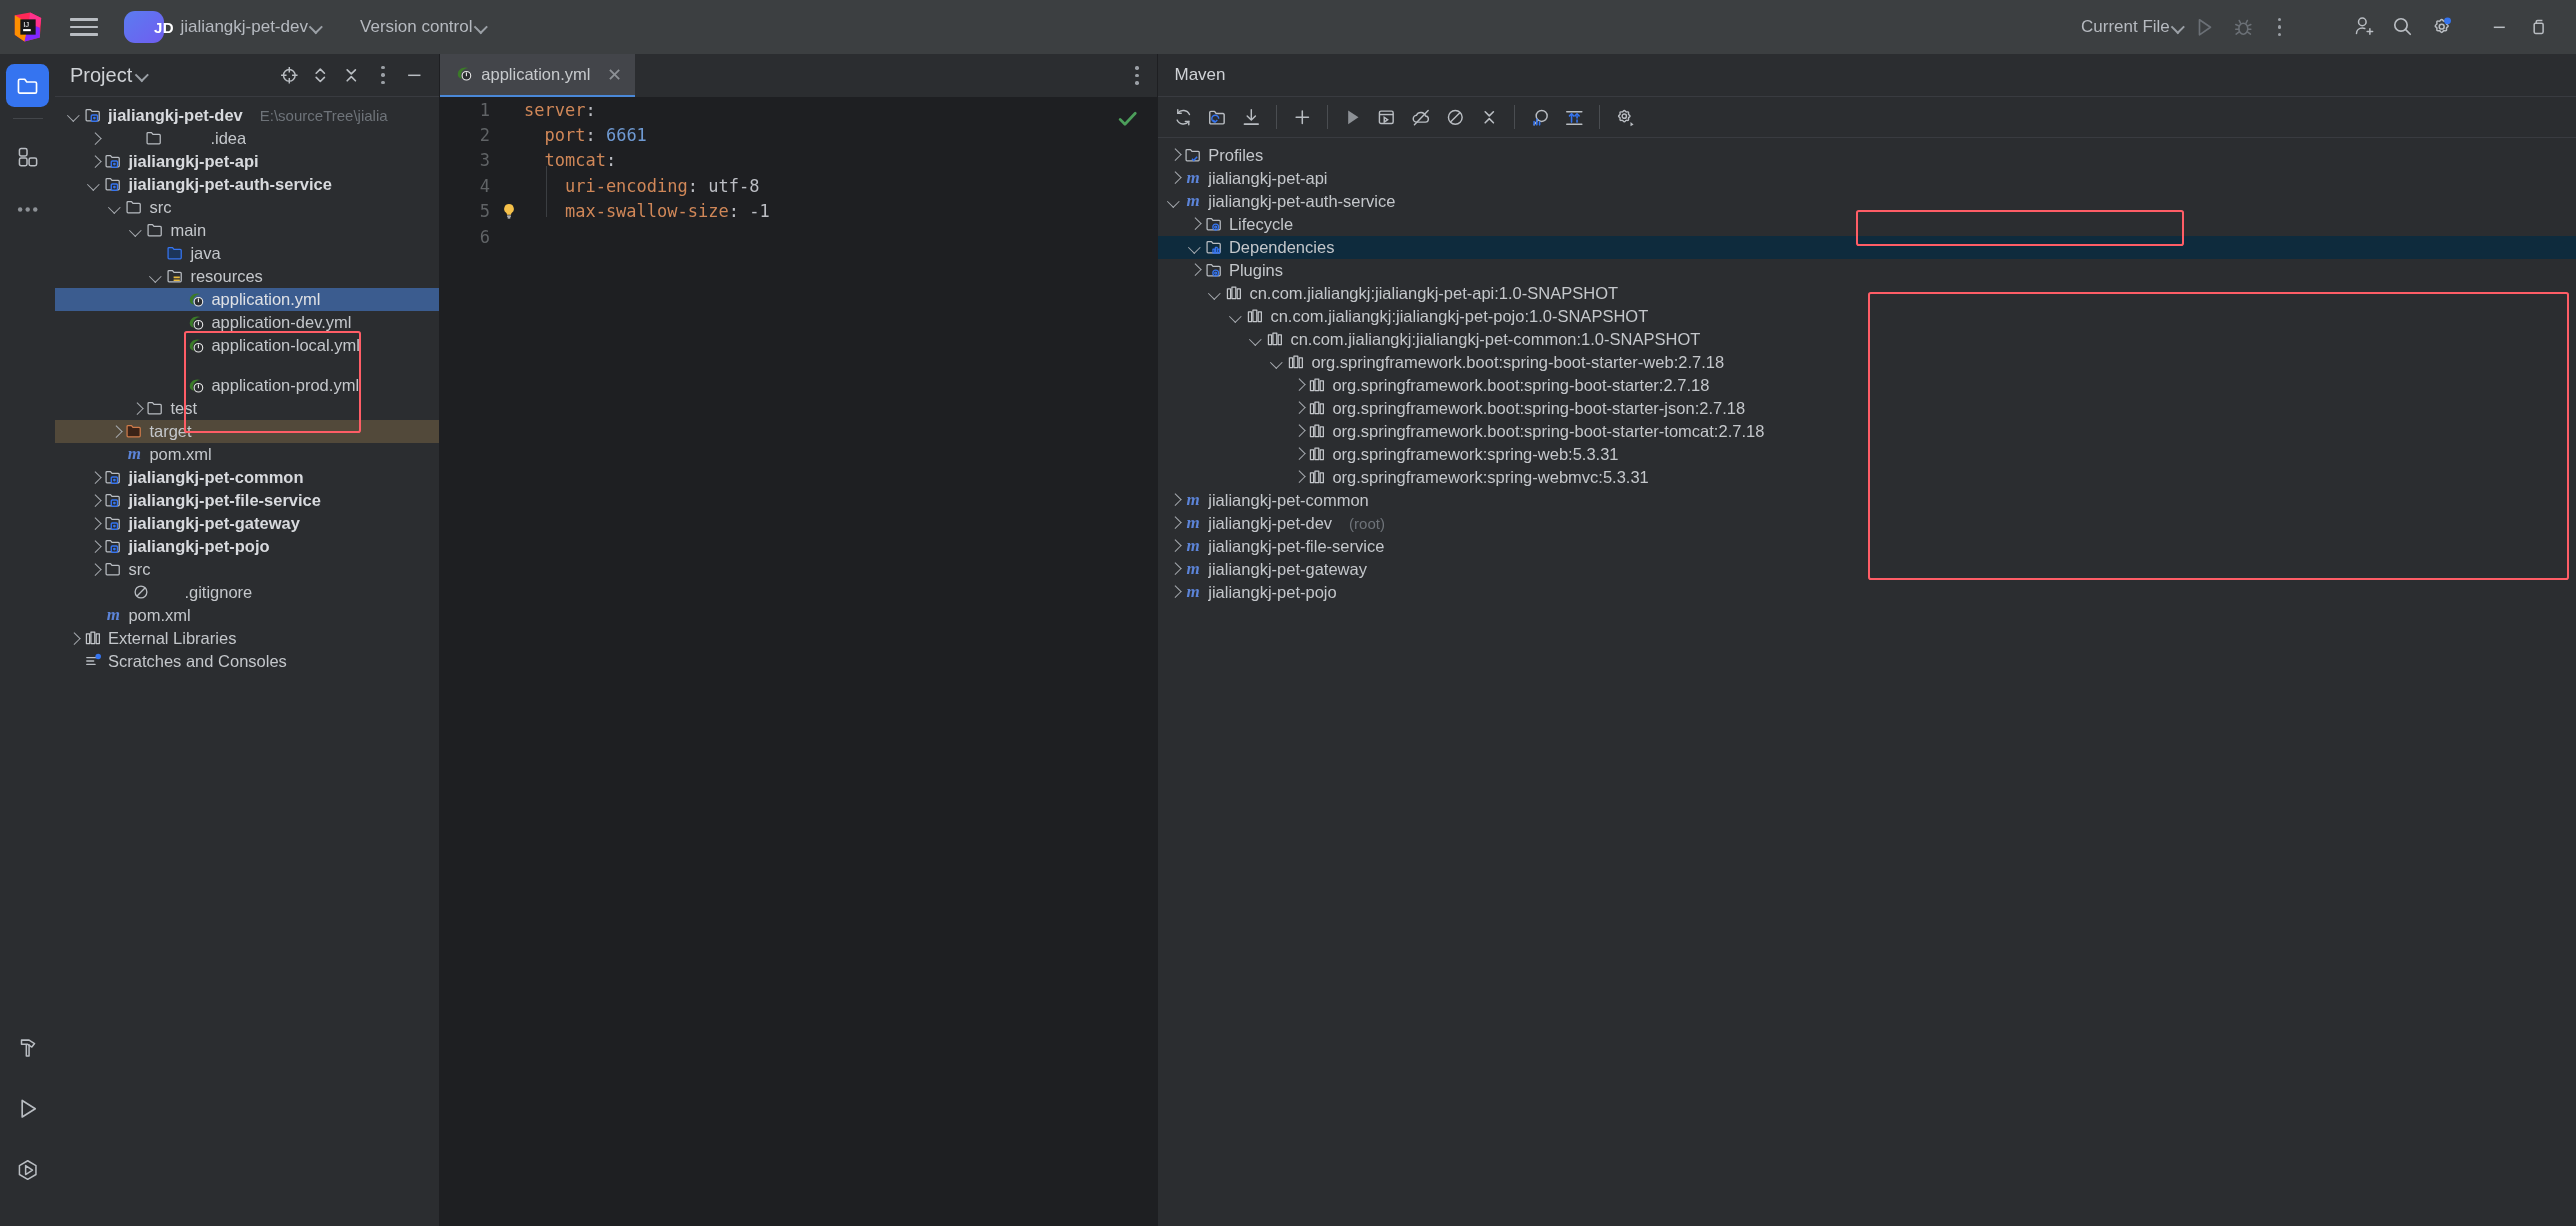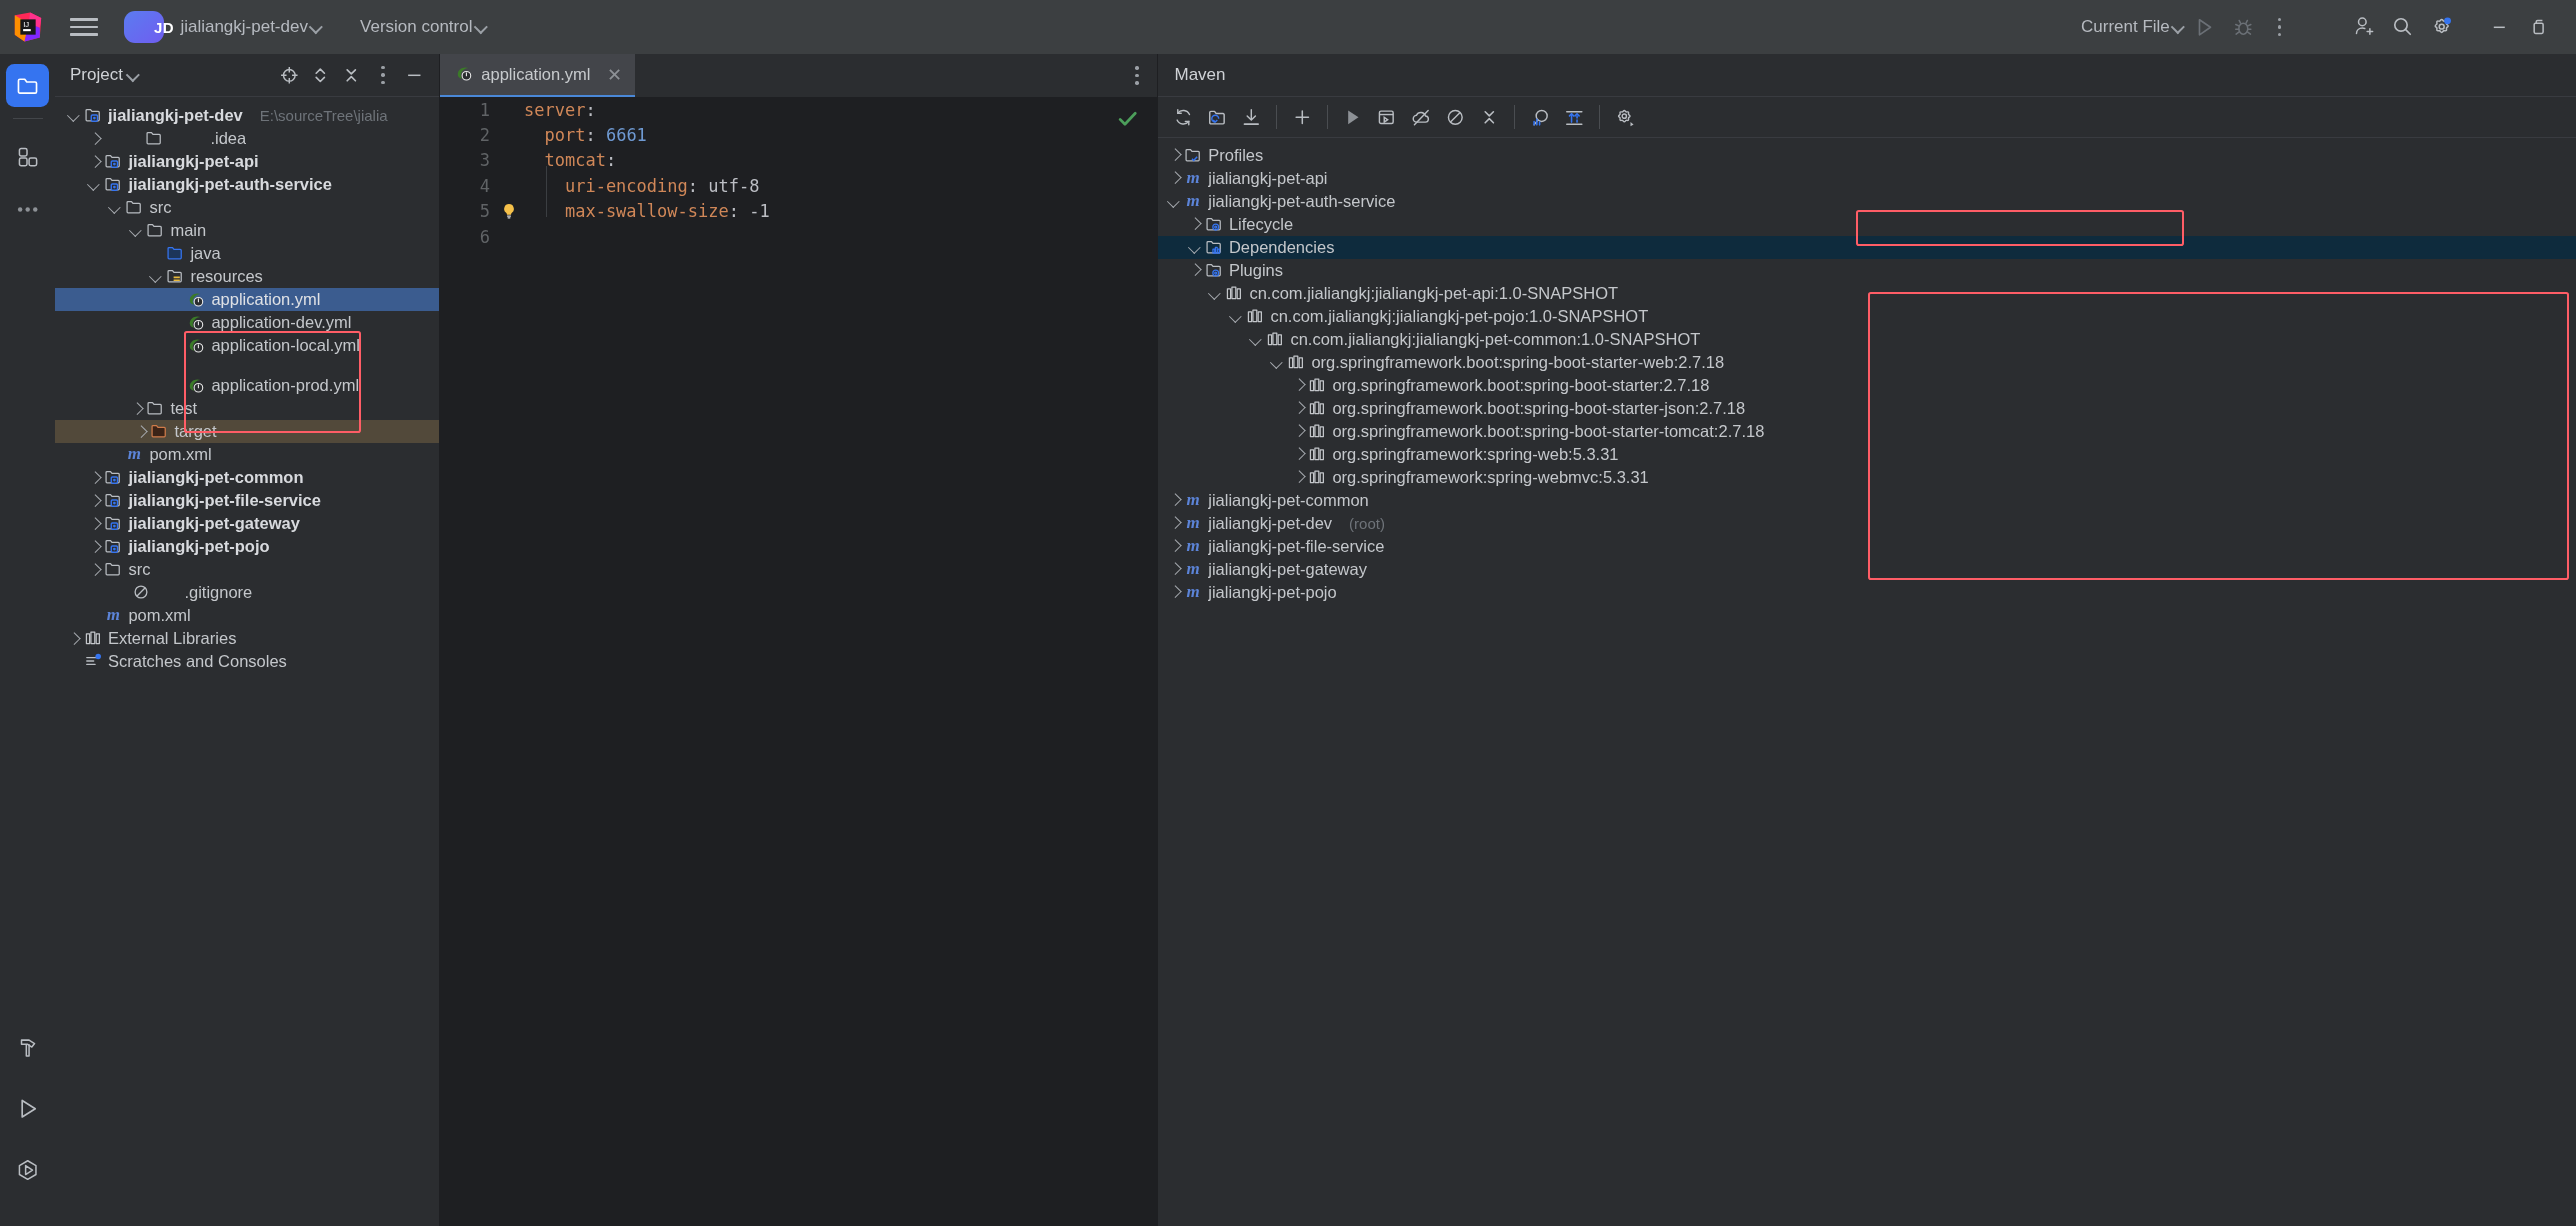--- a/index.html
+++ b/index.html
@@ -73,21 +73,21 @@
   
   #project-panel {
     position: absolute; left: 55px; top: 54px; width: 385px; height: 1173px;
     background: #2b2d30; border-right: 0.7px solid #1e1f22;
   }
   #project-header {
     height: 43px; display: flex; align-items: center; padding: 0 9.6px 0 15px;
     border-bottom: 0.7px solid #393b40;
   }
   #project-header .ptitle {
-    color: #cfd2d6; font-size: 17px; display:flex; align-items:center; gap: 9.6px; cursor:pointer;
+    color: #cfd2d6; font-size: 20px; display:flex; align-items:center; gap: 9.6px; cursor:pointer;
   }
   #project-header .ptools { margin-left: auto; display:flex; align-items:center; gap: 1.4px; }
   .ph-ico { width: 30px; height: 30px; display:flex; align-items:center; justify-content:center; cursor:pointer; border-radius:3.4px;}
   #tree { padding-top: 6.9px; font-size: 16.5px; color: #c4c7cb; }
   .row {
     height: 23px; display: flex; align-items: center; white-space: nowrap;
     cursor: pointer; position: relative; padding-right: 4.1px;
   }
   .row .arrow {
     width: 18px; height: 18px; flex: 0 0 18px; display:flex; align-items:center; justify-content:center;
@@ -509,21 +509,21 @@
         </span>
         <span class="ico">
           <span style="display: flex; align-items: center;">
             <svg width="18" height="18" viewBox="0 0 26 26" fill="none" stroke="#b9bdc2" stroke-width="1.8" stroke-linejoin="round">
              <path d="M3 20V6.5A1.4 1.4 0 0 1 4.4 5.1h5l2.1 2.8h9.1A1.4 1.4 0 0 1 22 9.3V20a1.4 1.4 0 0 1-1.4 1.4H4.4A1.4 1.4 0 0 1 3 20z"></path>
             </svg>
           </span>
         </span>
         <span class="lbl">test</span>
       </div>
-      <div class="row sel-olive" style="padding-left: 76px; text-align: center;">
+      <div class="row sel-olive" style="padding-left: 51px; text-align: center;">
         <span class="arrow">
           <span class="ar-r"></span>
         </span>
         <span class="ico">
           <span style="display: flex; align-items: center;">
             <svg width="18" height="18" viewBox="0 0 26 26">
              <path d="M3 20V6.5A1.4 1.4 0 0 1 4.4 5.1h5l2.1 2.8h9.1A1.4 1.4 0 0 1 22 9.3V20a1.4 1.4 0 0 1-1.4 1.4H4.4A1.4 1.4 0 0 1 3 20z" fill="#3b2317" stroke="#cf7b4a" stroke-width="1.8" stroke-linejoin="round"></path>
             </svg>
           </span>
         </span>

